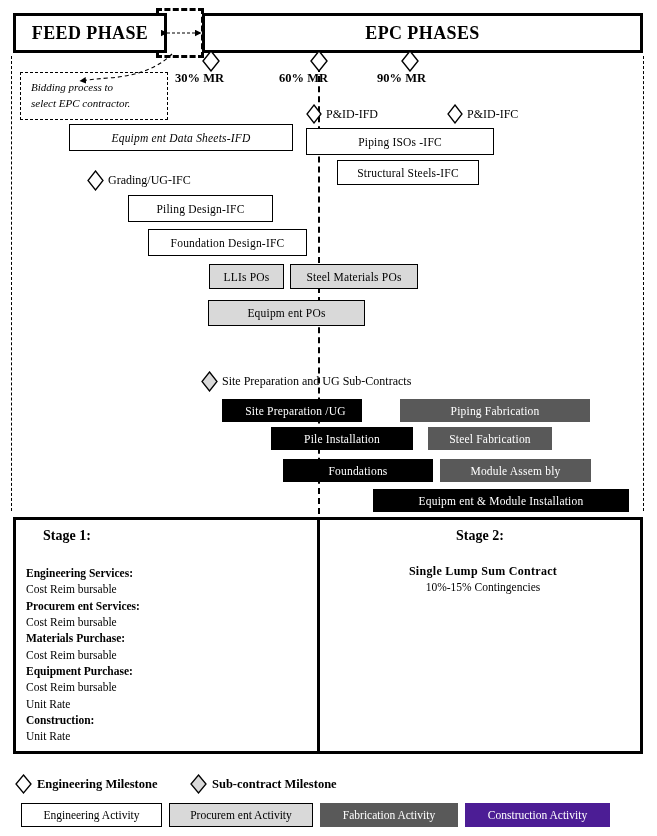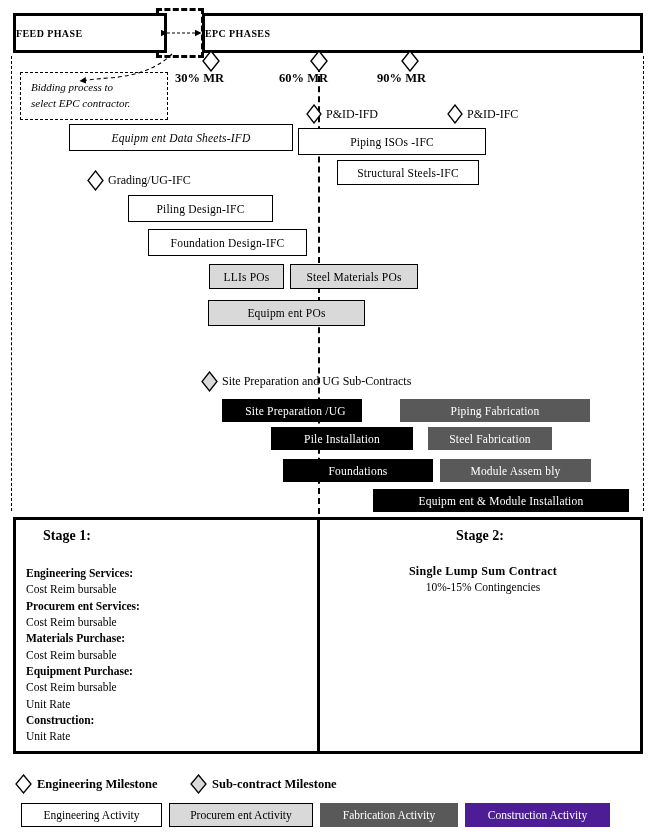--- a/index.html
+++ b/index.html
@@ -21,22 +21,23 @@
 
   
   .abs { position: absolute; box-sizing: border-box; }
 
   
   .phase-box {
     border: 3px solid #000;
     background: #fff;
     display: flex;
     align-items: center;
-    font-weight: bold;
-    font-size: 10px;
+    justify-content: center;
+    font-weight: bold;
+    font-size: 18px;
     letter-spacing: 0.4px;
   }
 
   
   .gap-dash {
     border: 3px dashed #000;
     background: transparent;
   }
 
   
@@ -243,21 +244,21 @@
     <svg width="16" height="20" viewBox="0 0 16 20">
       <polygon points="8,1 15,10 8,19 1,10" fill="#ffffff" stroke="#000000" stroke-width="1.3"></polygon>
     </svg>
     <span class="ms-label">P&amp;ID-IFC</span>
   </div>
 
   <div class="abs bar engineering" style="left:69px; top:124px; width:224px; height:27px;font-style:italic;">
     <span>Equipm ent Data Sheets-IFD</span>
   </div>
 
-  <div class="abs bar engineering" style="left:298px; top:128px; width:188px; height:27px;">
+  <div class="abs bar engineering" style="left:306px; top:128px; width:188px; height:27px;">
     <span>Piping ISOs -IFC</span>
   </div>
 
   <div class="abs bar engineering" style="left:337px; top:160px; width:142px; height:25px;">
     <span>Structural Steels-IFC</span>
   </div>
 
   <div class="abs milestone" style="left:87px; top:170px;">
     <svg width="17" height="21" viewBox="0 0 17 21">
       <polygon points="8.5,1 16,10.5 8.5,20 1,10.5" fill="#ffffff" stroke="#000000" stroke-width="1.3"></polygon>

